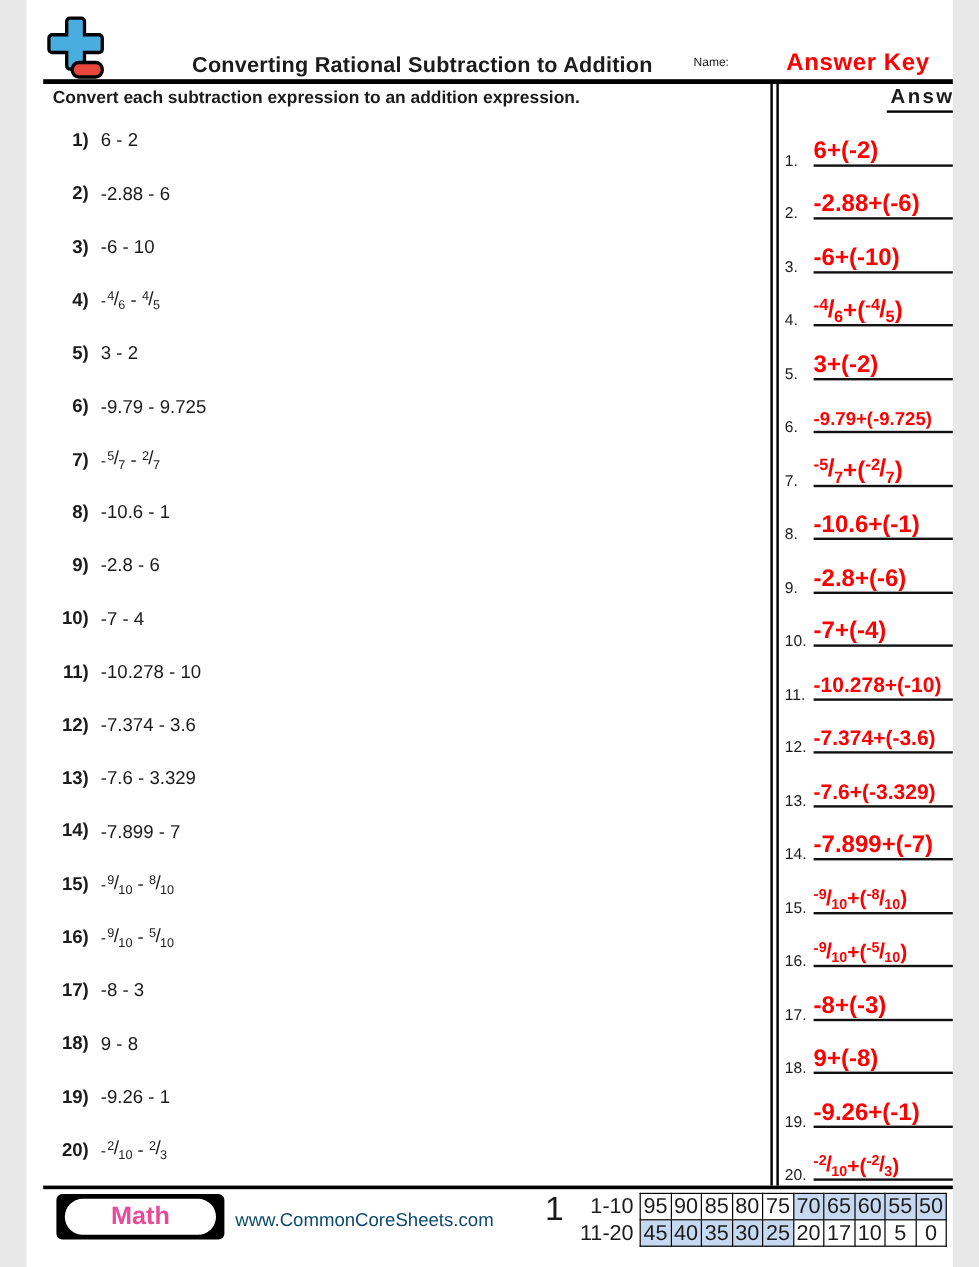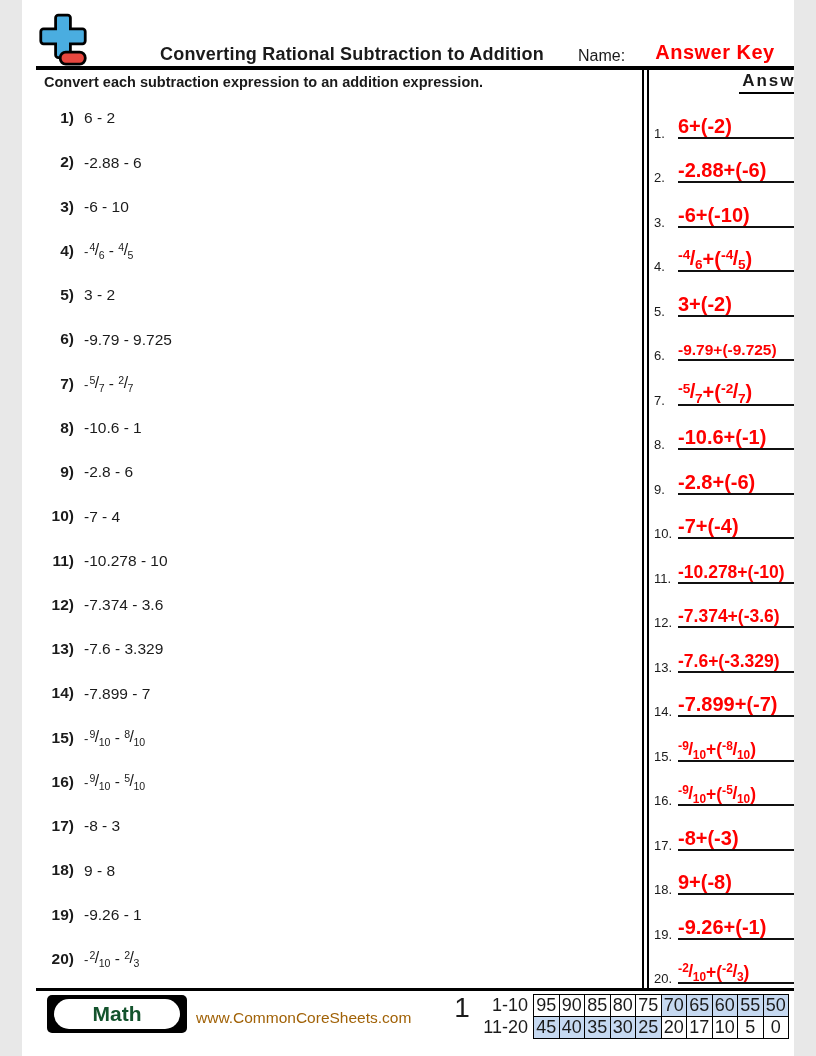--- a/index.html
+++ b/index.html
@@ -7,21 +7,21 @@
     position:relative; width:772px; height:1056px; margin:0 auto;
     background:#ffffff; overflow:hidden;
     font-family:"Liberation Sans", sans-serif; color:#1b1b1b;
   }
   
   .logo { position:absolute; left:16px; top:12px; }
   .title {
     position:absolute; left:90px; top:44px; width:480px; text-align:center;
     font-size:18px; font-weight:bold; letter-spacing:.2px;
   }
-  .name-label { position:absolute; left:556px; top:47px; font-size:16px; }
+  .name-label { position:absolute; left:556px; top:47px; font-size:10px; }
   .answer-key {
     position:absolute; left:608px; top:41px; width:170px; text-align:center;
     font-size:20px; font-weight:bold; color:var(--red,#fe0000); letter-spacing:.5px;
   }
   .header-rule { position:absolute; left:14px; top:66px; width:793px; height:3.5px; background:#000; }
   .instruction { position:absolute; left:22px; top:74px; font-size:14.5px; font-weight:bold; }
   .answers-title {
     position:absolute; left:630px; top:71px; width:178px; text-align:right;
     font-size:17px; font-weight:bold;
   }
@@ -63,23 +63,23 @@
   
   .footer-rule { position:absolute; left:14px; top:988px; width:793px; height:3px; background:#000; }
   .badge {
     position:absolute; left:25px; top:995px; width:140px; height:38px;
     background:#000; border-radius:5px;
   }
   .badge .pill {
     position:absolute; left:7px; right:7px; top:4px; bottom:4px;
     background:#fff; border-radius:15px;
     display:flex; align-items:center; justify-content:center;
-    font-size:21px; font-weight:bold; color:#14532d;
-  }
-  .website { position:absolute; left:174px; top:1009px; font-size:15.5px; color:#a16207; }
+    font-size:21px; font-weight:bold; color:#ec4899;
+  }
+  .website { position:absolute; left:174px; top:1009px; font-size:15.5px; color:#0c4a6e; }
   .page-num { position:absolute; left:400px; top:992px; width:80px; text-align:center; font-size:28px; }
   .score { position:absolute; right:5px; top:994px; border-collapse:collapse; }
   .score td { padding:0; font-size:18px; height:19.5px; }
   .score td.lbl { border:none; padding-right:5px; text-align:right; min-width:40px; }
   .score td.cell {
     border:1.8px solid #000; width:24.5px; text-align:center; background:#fff;margin-left:43px;
   }
   .score td.cell.hl { background:var(--hl,#c6d9f1); }
 </style>
 </head>

